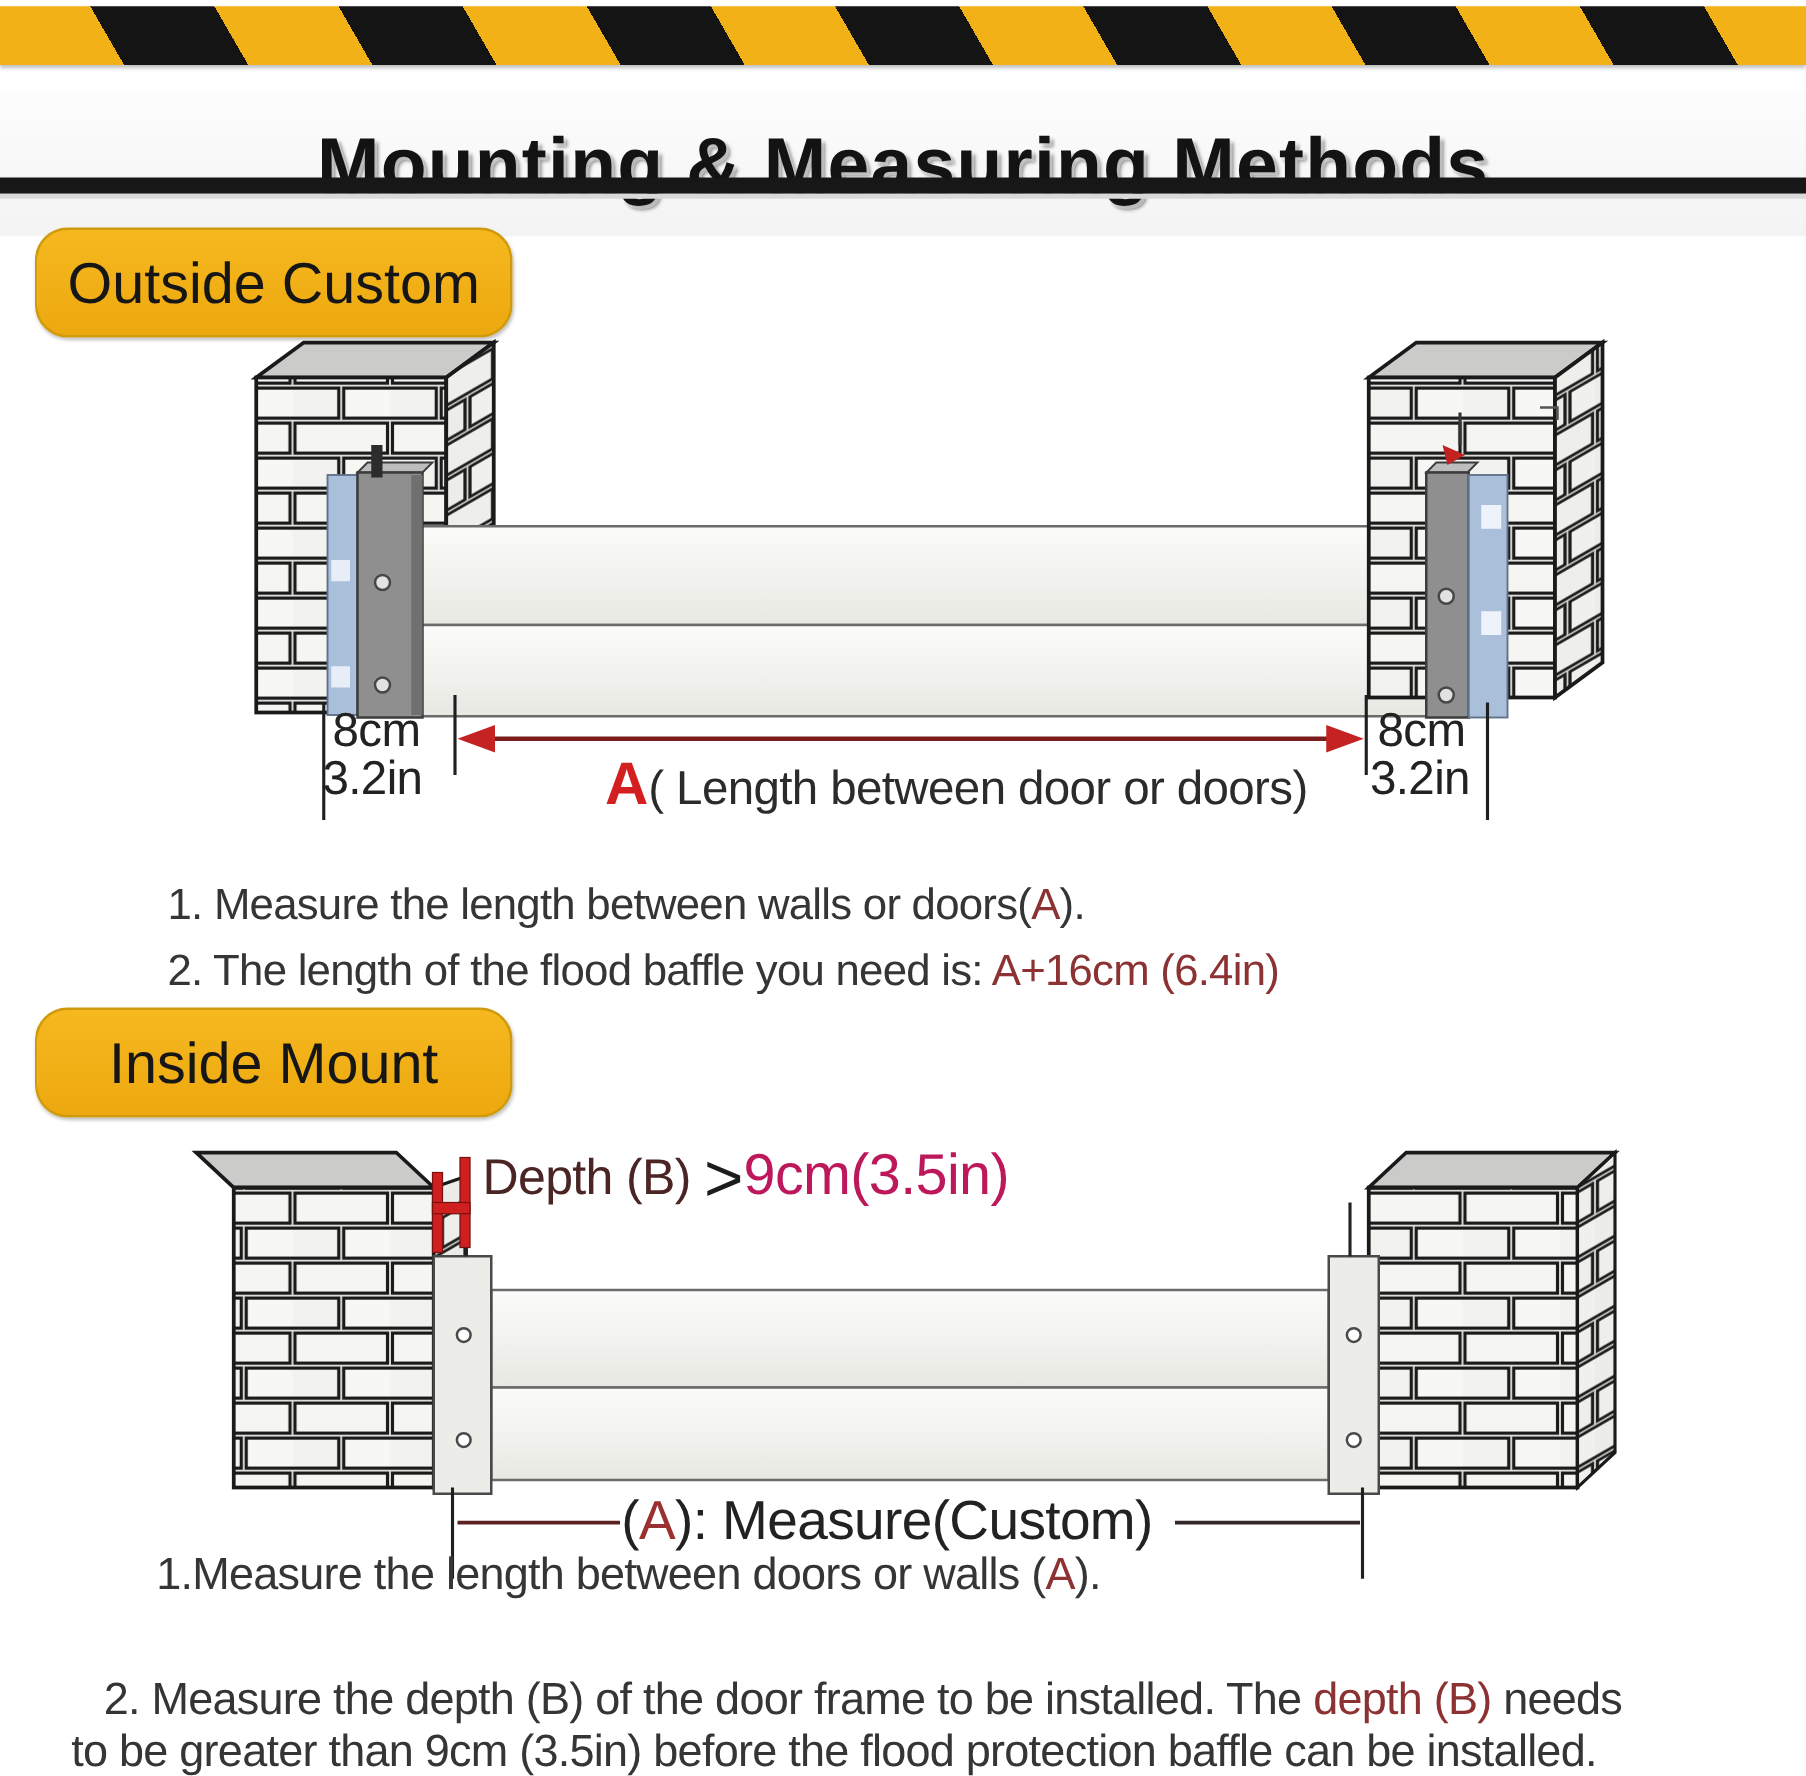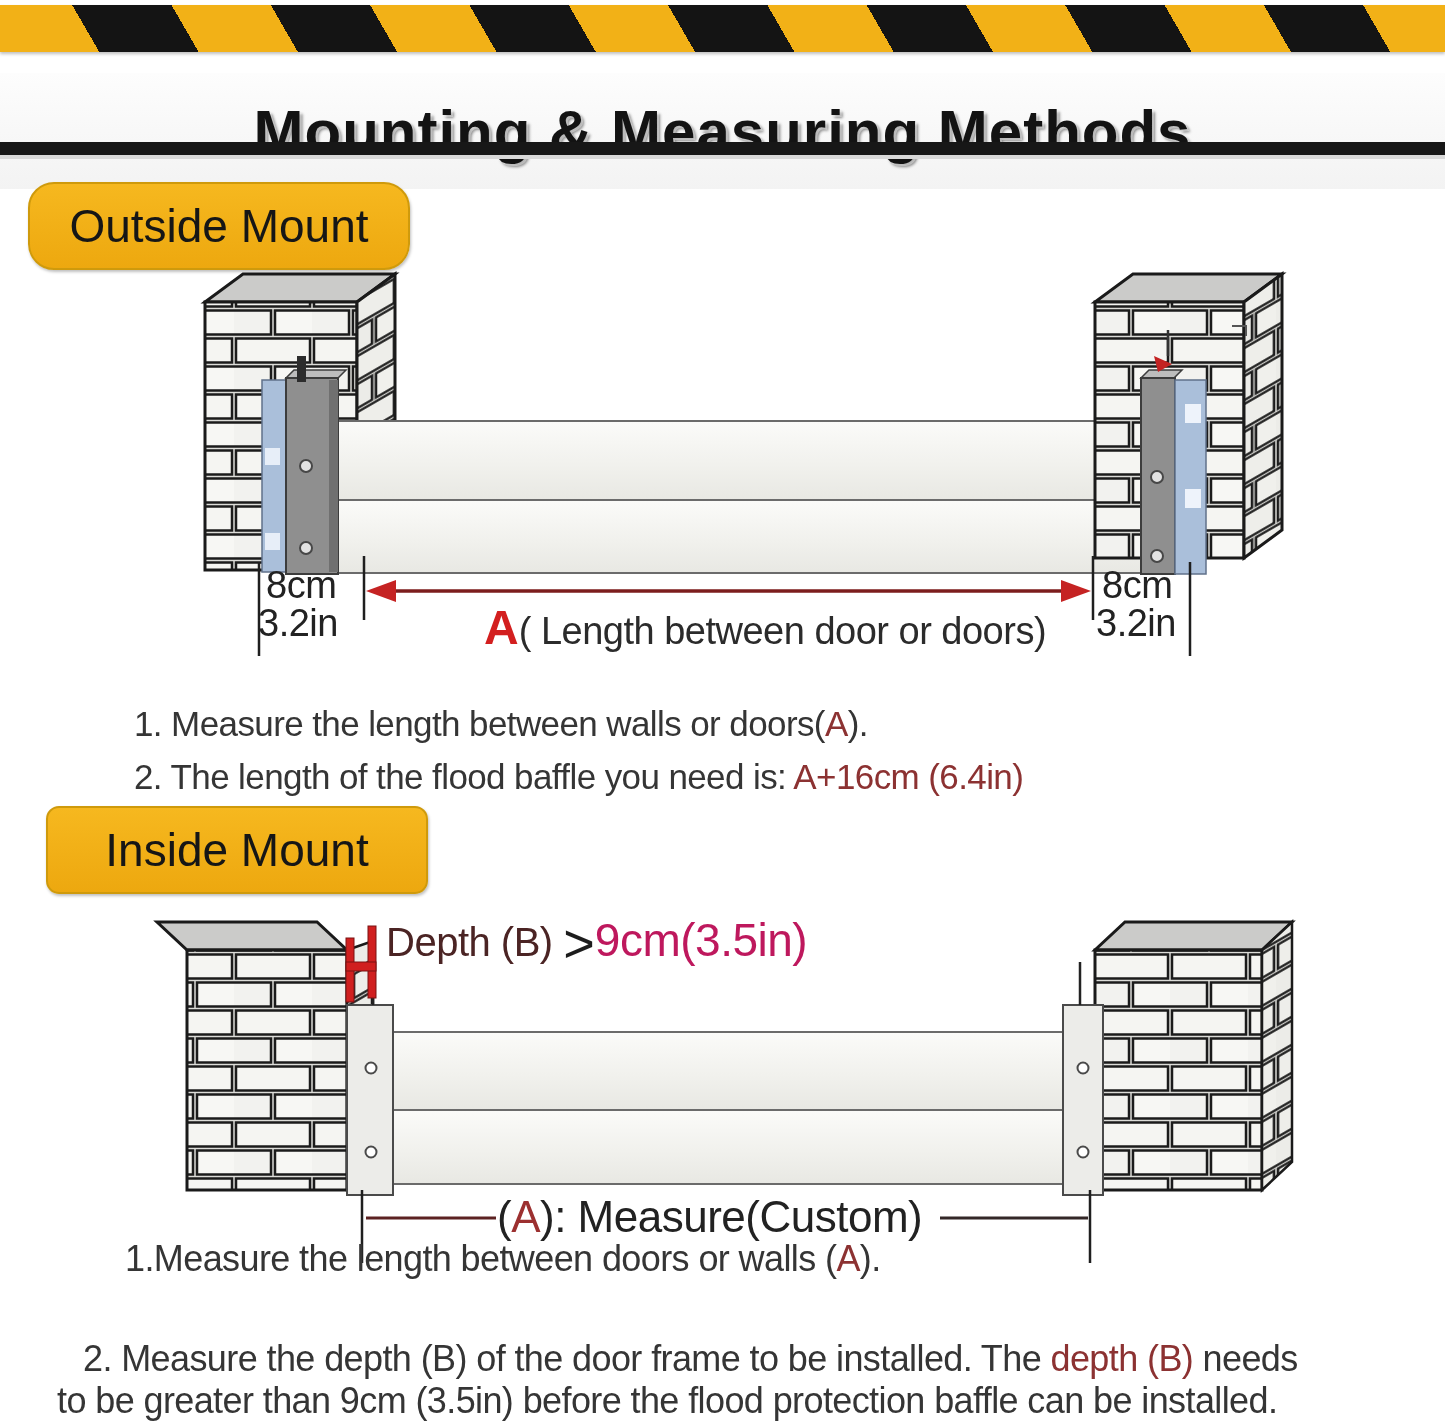--- a/index.html
+++ b/index.html
@@ -25,21 +25,21 @@
   .blackbar{position:absolute;left:0;top:142px;width:1445px;height:13px;background:#171717;}
   .graybar{position:absolute;left:0;top:155px;width:1445px;height:4px;background:#d9d9d9;}
   
   .badge{
     position:absolute;width:378px;height:84px;border-radius:26px;
     background:linear-gradient(#f6b81f,#eda80f);border:2px solid #cf9a0c;
     display:flex;align-items:center;justify-content:center;
     font-size:46px;color:#161616;box-shadow:1px 2px 3px rgba(0,0,0,.25);
   }
   .badge.outside{left:28px;top:182px;}
-  .badge.inside{left:46px;top:806px;border-radius:13px;}
+  .badge.inside{left:28px;top:806px;}
   
   .diagram-svg{position:absolute;left:0;top:0;width:1445px;height:1421px;}
   
   .dim{position:absolute;font-size:38px;color:#222;letter-spacing:-0.5px;white-space:nowrap;}
   .aline{position:absolute;left:484px;top:600px;white-space:nowrap;}
   .aline .bigA{font-size:48px;font-weight:bold;color:#d31f1f;}
   .aline .rest{font-size:38px;color:#2b2b2b;letter-spacing:-0.5px;}
   .depthline{position:absolute;left:386px;top:912px;white-space:nowrap;}
   .depthline .lbl{font-size:40px;color:#4b2424;letter-spacing:-0.5px;}
   .depthline .gt{font-size:54px;color:#1c1c1c;vertical-align:-6px;font-weight:300;}
@@ -184,21 +184,21 @@
       <g>
         <line x1="362" y1="1190" x2="362" y2="1263" stroke="#1f1f1f" stroke-width="2.5"></line>
         <line x1="366" y1="1218" x2="496" y2="1218" stroke="#5c2222" stroke-width="3"></line>
         <line x1="940" y1="1218" x2="1088" y2="1218" stroke="#332727" stroke-width="3"></line>
         <line x1="1090" y1="1190" x2="1090" y2="1263" stroke="#1f1f1f" stroke-width="2.5"></line>
       </g>
     </g>
   </svg>
 
   <div class="badge outside">
-    <span>Outside Mount</span>
+    <span>Outside Custom</span>
   </div>
   <div class="badge inside">
     <span>Inside Mount</span>
   </div>
 
   <div class="dim" style="left:266px;top:564px;">8cm</div>
   <div class="dim" style="left:258px;top:602px;">3.2in</div>
   <div class="dim" style="left:1102px;top:564px;">8cm</div>
   <div class="dim" style="left:1096px;top:602px;">3.2in</div>
   <div class="aline">

